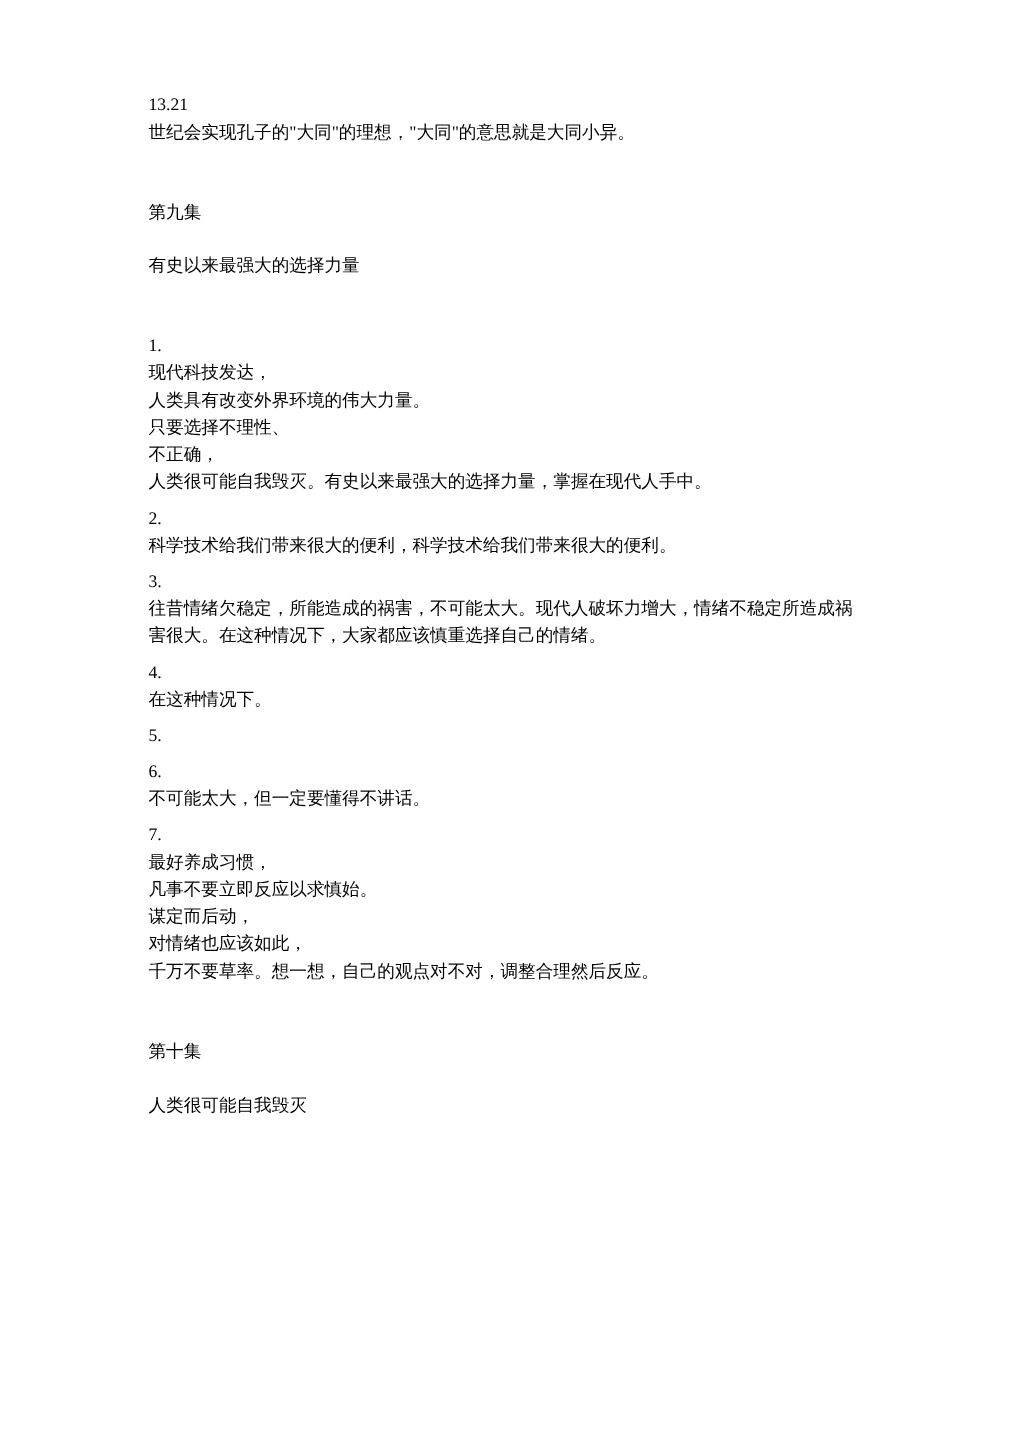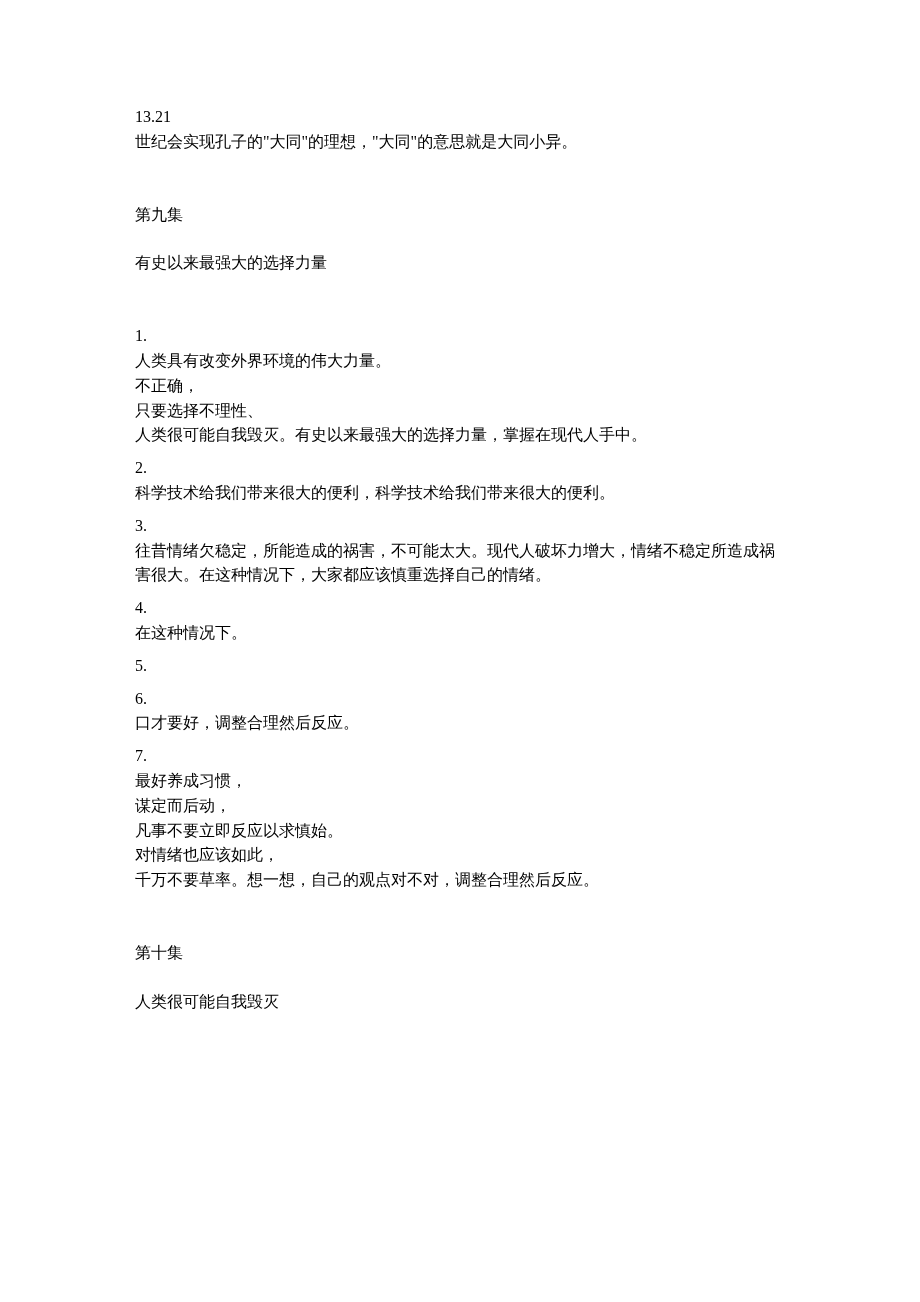--- a/index.html
+++ b/index.html
@@ -4,21 +4,21 @@
 <style>
   html, body {
     margin: 0;
     padding: 0;
     background: #ffffff;
     width: 920px;
   }
   .page {
     width: 920px;
     min-height: 1302px;
-    padding: 105px 135px 80px 135px;
+    padding: 84px 135px 80px 135px;
     box-sizing: border-box;
     font-family: "SimSun", "宋体", serif;
     font-size: 16px;
     color: #000000;
     line-height: 1.55;
   }
   .line {
     display: block;
     white-space: pre-wrap;
     text-align: left;
@@ -44,23 +44,24 @@
   <div class="gap-med"></div>
 
   <span class="line">第九集</span>
   <div class="gap-small"></div>
   <span class="line">有史以来最强大的选择力量</span>
 
   <div class="gap-med"></div>
 
   <div>
     <span class="line">1.</span>
+    <span class="line">现代科技发达，</span>
     <span class="line">人类具有改变外界环境的伟大力量。</span>
+    <span class="line">只要选择不理性、</span>
     <span class="line">不正确，</span>
-    <span class="line">只要选择不理性、</span>
     <span class="line">人类很可能自我毁灭。有史以来最强大的选择力量，掌握在现代人手中。</span>
   </div>
 
   <div class="gap-item"></div>
 
   <div>
     <span class="line">2.</span>
     <span class="line">科学技术给我们带来很大的便利，科学技术给我们带来很大的便利。</span>
   </div>
 
@@ -81,30 +82,30 @@
   <div class="gap-item"></div>
 
   <div>
     <span class="line">5.</span>
   </div>
 
   <div class="gap-item"></div>
 
   <div>
     <span class="line">6.</span>
-    <span class="line">口才要好，调整合理然后反应。</span>
+    <span class="line">不可能太大，但一定要懂得不讲话。</span>
   </div>
 
   <div class="gap-item"></div>
 
   <div>
     <span class="line">7.</span>
     <span class="line">最好养成习惯，</span>
+    <span class="line">凡事不要立即反应以求慎始。</span>
     <span class="line">谋定而后动，</span>
-    <span class="line">凡事不要立即反应以求慎始。</span>
     <span class="line">对情绪也应该如此，</span>
     <span class="line">千万不要草率。想一想，自己的观点对不对，调整合理然后反应。</span>
   </div>
 
   <div class="gap-med"></div>
 
   <span class="line">第十集</span>
   <div class="gap-small"></div>
   <span class="line">人类很可能自我毁灭</span>
 

